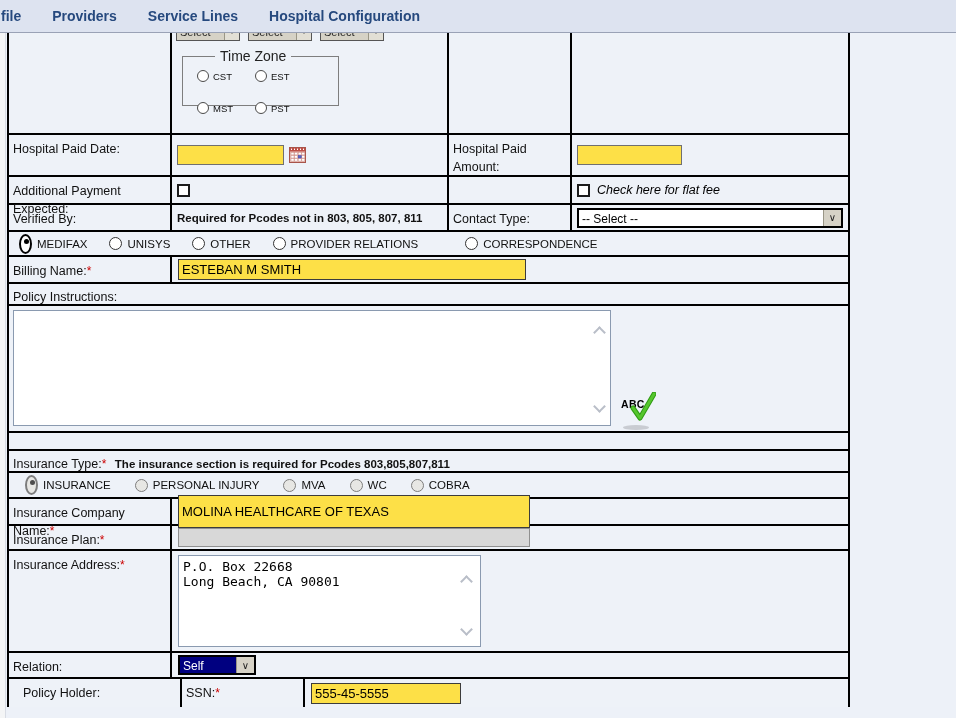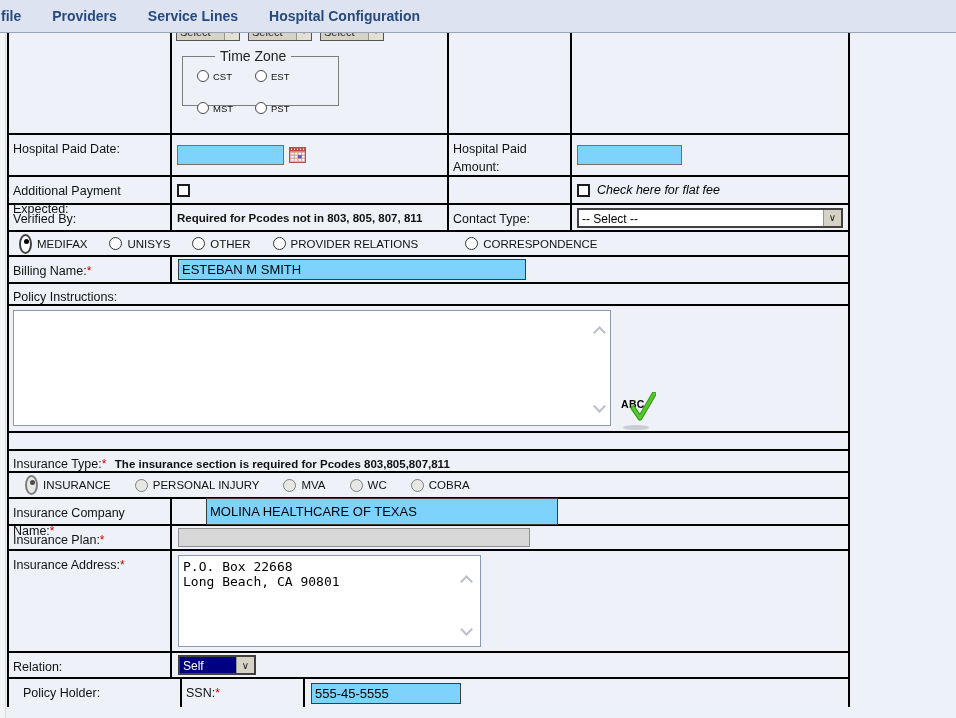--- a/index.html
+++ b/index.html
@@ -32,38 +32,38 @@
   .c1{ width:163px; border-right:2px solid #000; padding:4px 2px 2px 4px; }
   .c2{ width:277px; border-right:2px solid #000; padding:2px 0 2px 5px; display:flex; align-items:center; }
   .c3{ width:123px; border-right:2px solid #000; padding:4px 2px 2px 4px; }
   .c4{ flex:1; padding:2px 0 2px 5px; display:flex; align-items:center; }
   .lbl{ font-size:12.5px; color:#111; }
   .req{ color:#cc0000; font-size:12px; }
   .note{ font-weight:bold; font-size:11.5px; color:#111; }
   .fullcell{ flex:1; padding:3px 0 2px 4px; }
   
   .tin{
-    height:20px; border:1px solid #707070; background:#7dd3fc; font-size:13px;
+    height:20px; border:1px solid #707070; background:#fde047; font-size:13px;
     font-family:"Liberation Sans",sans-serif; padding:1px 3px; outline:none;
   }
   .tin-strong{ border:1px solid #3c3c3c; }
   .tin-disabled{ background:#d8d8d8; border:1px solid #909090; }
   
   .cbx{ width:13px; height:13px; border:2px solid #1c1c1c; background:#fff; display:inline-block; cursor:pointer; }
   
   .radio-line{ display:flex; align-items:center; gap:22px; padding-left:10px; }
   .ropt{ display:flex; align-items:center; gap:5px; cursor:pointer; }
   .rdot{ width:13px; height:13px; border-radius:50%; border:1.5px solid #333; background:#fff; position:relative; flex:none; }
   .rdot.sel::after{ content:""; position:absolute; left:3px; top:3px; width:5px; height:5px; border-radius:50%; background:#000; }
   .rdot.gray{ border-color:#7d7d7d; background:#e7e7e4; }
   .rdot.gray.sel::after{ background:#4d4d4d; }
   .rlabel{ font-size:11.5px; color:#111; }
   
   .sel{
-    height:20px; border:2px solid #404040; background:#fff; display:inline-flex;
+    height:20px; border:2px solid #000000; background:#fff; display:inline-flex;
     align-items:stretch; cursor:pointer;
   }
   .sel .txt{ font-size:12px; padding:2px 4px 0 3px; flex:1; white-space:nowrap; overflow:hidden; }
   .sel .btn{
     width:18px; background:#d6d2c6; border-left:1px solid #9a9686;
     display:flex; align-items:center; justify-content:center;
     font-size:10px; color:#222; flex:none;
   }
   .sel-navy .txt{ background:#000080; color:#fff; }
   
@@ -296,21 +296,21 @@
       </span>
     <span class="ropt">
         <span class="rdot gray"></span>
         <span class="rlabel">COBRA</span>
       </span>
   </div>
 
   <div class="row" style="height:27px;">
     <div class="c1"><span class="lbl">Insurance Company Name:</span><span class="req">*</span></div>
     <div class="c4" style="padding-left:6px;">
-        <input class="tin tin-strong" style="width: 352px; height: 27px; margin-left: 28px;" value="MOLINA HEALTHCARE OF TEXAS">
+        <input class="tin tin-strong" style="width: 352px; height: 33px;" value="MOLINA HEALTHCARE OF TEXAS">
       </div>
   </div>
 
   <div class="row" style="height:25px;">
     <div class="c1"><span class="lbl">Insurance Plan:</span><span class="req">*</span></div>
     <div class="c4" style="padding-left:6px;">
         <input class="tin tin-disabled" style="width: 352px; height: 19px;" disabled="" value="">
       </div>
   </div>
 

